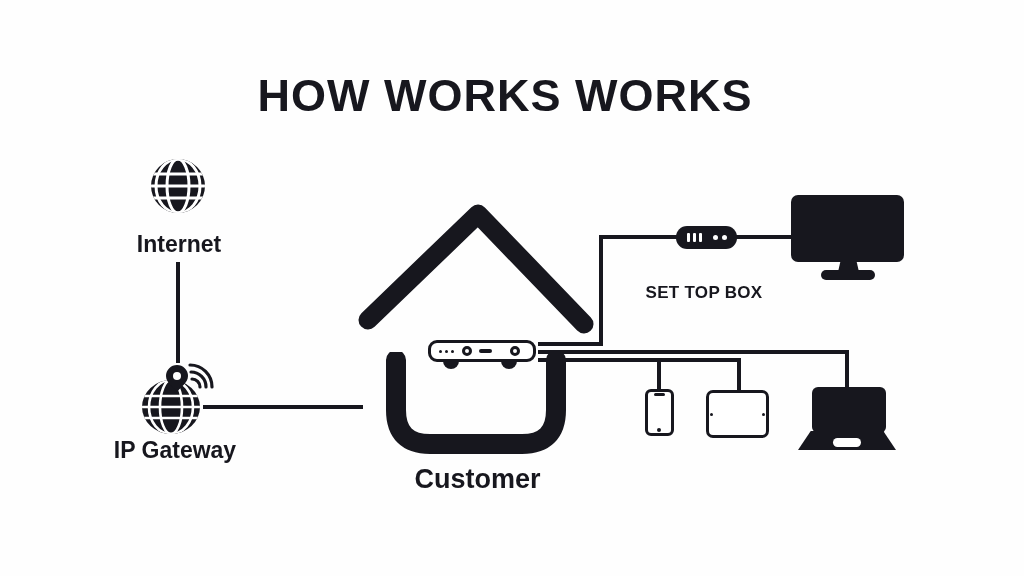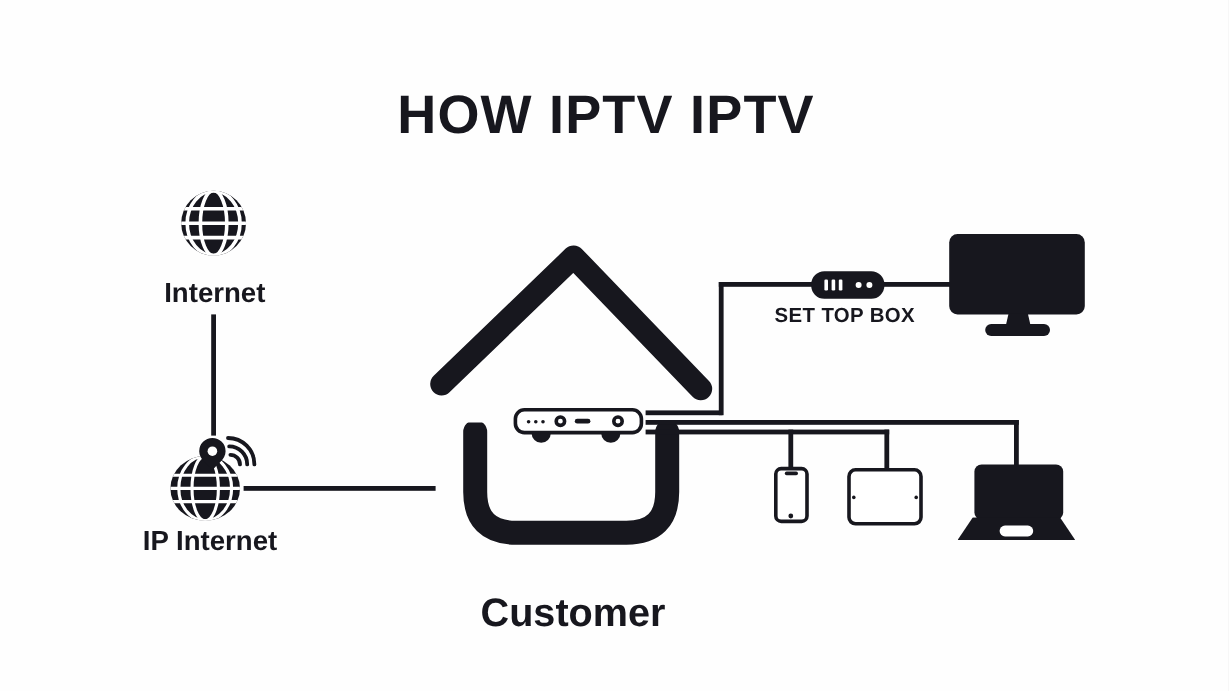--- a/index.html
+++ b/index.html
@@ -10,22 +10,22 @@
   }
   .abs{position:absolute;}
   .title{
     left:0;top:70px;width:1010px;text-align:center;
     font-size:45px;font-weight:800;letter-spacing:1px;color:#17171e;
   }
   .node-label{
     text-align:center;font-weight:700;font-size:23px;color:#17171e;line-height:26px;
   }
   .hg-label{font-size:25px;line-height:28px;}
-  .customer-label{font-size:33px;margin-top:32px;}
-  .stb-label{font-size:17px;font-weight:800;letter-spacing:.3px;}
+  .customer-label{font-size:27px;}
+  .stb-label{font-size:17px;font-weight:800;letter-spacing:.3px;margin-top:30px;}
   .wire{background:#17171e;}
   
   .router{
     left:428px;top:340px;width:108px;height:22px;background:#fff;
     border:3px solid #17171e;border-radius:9px;box-sizing:border-box;
   }
   .router-dot{position:absolute;width:3px;height:3px;background:#17171e;border-radius:50%;top:7px;}
   .router-ring{position:absolute;width:4px;height:4px;border:3px solid #17171e;border-radius:50%;top:3px;}
   .router-dash{position:absolute;width:13px;height:4px;background:#17171e;border-radius:2px;top:6px;left:48px;}
   .router-foot{position:absolute;width:16px;height:8px;background:#17171e;border-radius:0 0 9px 9px;top:18px;}
@@ -51,21 +51,21 @@
   .laptop-screen{left:812px;top:387px;width:74px;height:46px;background:#17171e;border-radius:6px;}
   .laptop-base{left:798px;top:431px;width:98px;height:19px;background:#17171e;
     clip-path:polygon(13% 0,87% 0,100% 100%,0 100%);}
   .laptop-pad{position:absolute;left:35px;top:7px;width:28px;height:9px;background:#fff;border-radius:5px;}
 </style>
 </head>
 <body>
 
 <div class="canvas">
 
-  <div class="abs title">HOW IPTV IPTV</div>
+  <div class="abs title">HOW WORKS WORKS</div>
 
   <svg class="abs" style="left:149px;top:155px" width="58" height="62" viewBox="0 0 58 62">
     <defs>
         <clipPath id="gclip">
           <circle cx="29" cy="31" r="27"></circle>
         </clipPath>
       </defs>
     <circle cx="29" cy="31" r="27" fill="#17171e"></circle>
     <g clip-path="url(#gclip)" stroke="#fff" stroke-width="3" fill="none">
       <line x1="0" y1="19" x2="58" y2="19"></line>
@@ -94,21 +94,21 @@
       <ellipse cx="33" cy="51" rx="22" ry="27"></ellipse>
     </g>
     <path d="M39,9 a11,11 0 0 1 11,11 c0,7 -7.5,11 -11,16 c-3.5,-5 -11,-9 -11,-16 a11,11 0 0 1 11,-11 z" fill="#17171e"></path>
     <circle cx="39" cy="20" r="4" fill="#fff"></circle>
     <g stroke="#17171e" stroke-width="3.2" fill="none" stroke-linecap="round">
       <path d="M54,23 A8,8 0 0 1 62,31"></path>
       <path d="M53,16 A15,15 0 0 1 68,31"></path>
       <path d="M52,9  A22,22 0 0 1 74,31"></path>
     </g>
   </svg>
-  <div class="abs node-label" style="left:105px;top:437px;width:140px;">IP Internet</div>
+  <div class="abs node-label" style="left:105px;top:437px;width:140px;">IP Gateway</div>
 
   <div class="abs wire" style="left:203px;top:405px;width:160px;height:4px;"></div>
 
   <svg class="abs" style="left:356px;top:202px" width="242" height="140" viewBox="0 0 242 140">
     <polyline points="12,118 122,12 228,122" fill="none" stroke="#17171e" stroke-width="19" stroke-linecap="round" stroke-linejoin="round"></polyline>
   </svg>
 
   <svg class="abs" style="left:378px;top:352px" width="196" height="114" viewBox="0 0 196 114">
     <path d="M18,8 L18,58 Q18,92 52,92 L144,92 Q178,92 178,58 L178,8" fill="none" stroke="#17171e" stroke-width="20" stroke-linecap="round"></path>
   </svg>

